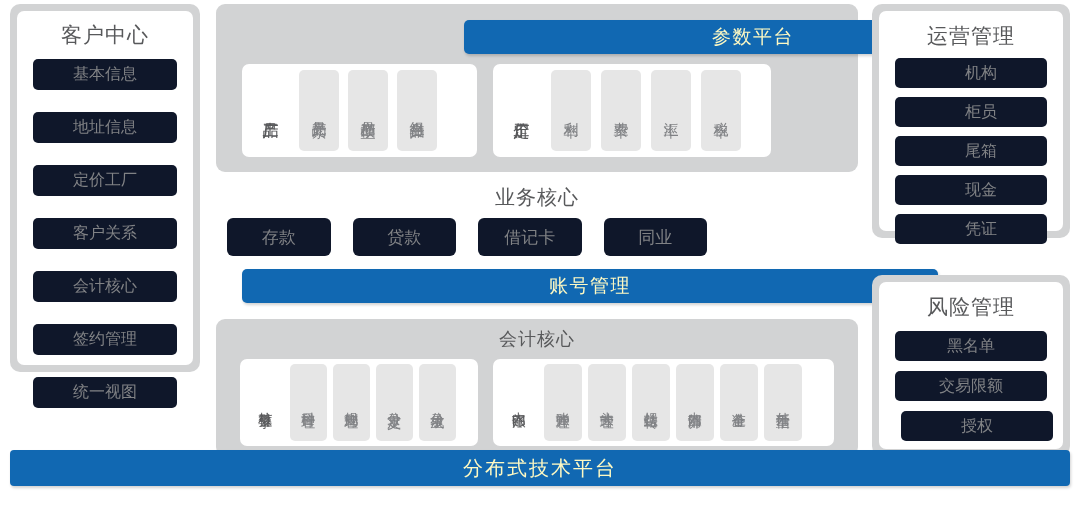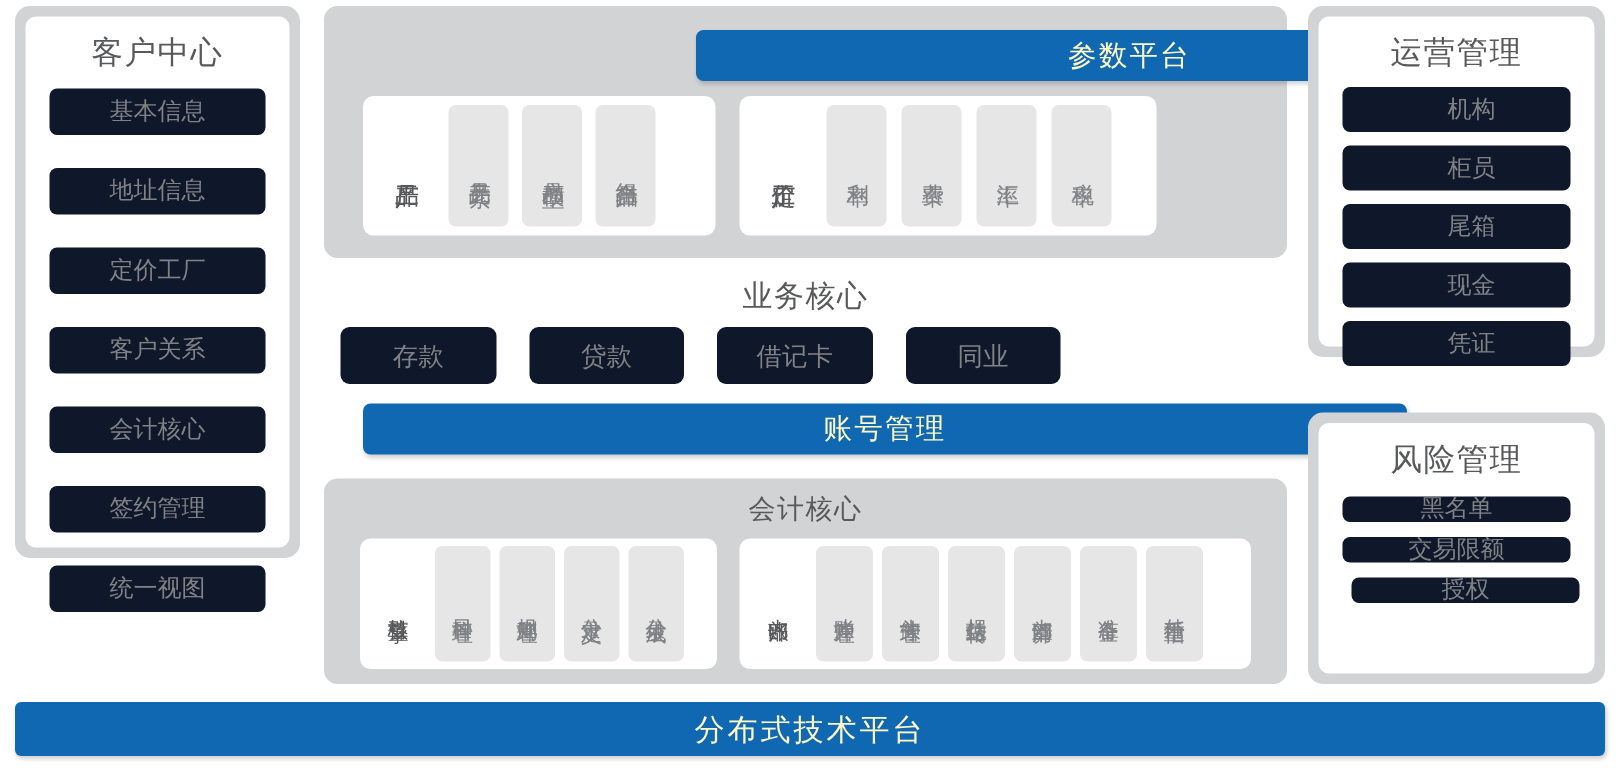--- a/index.html
+++ b/index.html
@@ -72,21 +72,21 @@
   
   #right-ops{left:872px;top:4px;width:198px;height:234px;}
   #right-ops .frame-inner{padding:14px 16px 12px 16px;justify-content:flex-start;}
   #right-ops .card-title{margin-bottom:12px;}
   #right-ops .pill{width:100%;height:30px;margin-bottom:9px;padding-left:20px;}
   #right-ops .pill:last-child{margin-bottom:0;}
 
   #right-risk{left:872px;top:275px;width:198px;height:181px;}
   #right-risk .frame-inner{padding:14px 16px 8px 16px;justify-content:flex-start;}
   #right-risk .card-title{margin-bottom:14px;}
-  #right-risk .pill{width:100%;height:17px;margin-bottom:10px;}
+  #right-risk .pill{width:100%;height:30px;margin-bottom:10px;}
   #right-risk .pill:last-child{margin-bottom:0;margin-left:12px;}
 
   
   #center{
     position:absolute;left:216px;top:4px;width:642px;height:452px;
   }
 
   
   .grey-block{
     position:absolute;
@@ -149,21 +149,21 @@
     position:absolute;left:0;top:323px;width:642px;text-align:center;
     color:#58595b;font-size:18px;letter-spacing:1px;
   }
   #acc-left{left:24px;top:355px;width:238px;height:87px;padding:5px 7px;gap:6px;justify-content:flex-start;}
   #acc-left .vtext{height:100%;width:37px;font-size:14px;}
   #acc-right{left:277px;top:355px;width:341px;height:87px;padding:5px 7px;gap:6px;justify-content:flex-start;}
   #acc-right .vtext{height:100%;width:38px;font-size:14px;}
 
   
   #bottom-bar{
-    left:10px;top:468px;width:1060px;height:36px;
+    left:10px;top:450px;width:1060px;height:36px;
     font-size:20px;letter-spacing:2px;border-radius:4px;
   }
 </style>
 </head>
 <body>
 
 <div id="canvas">
 
   <div class="frame" id="left-card">
     <div class="frame-inner">

